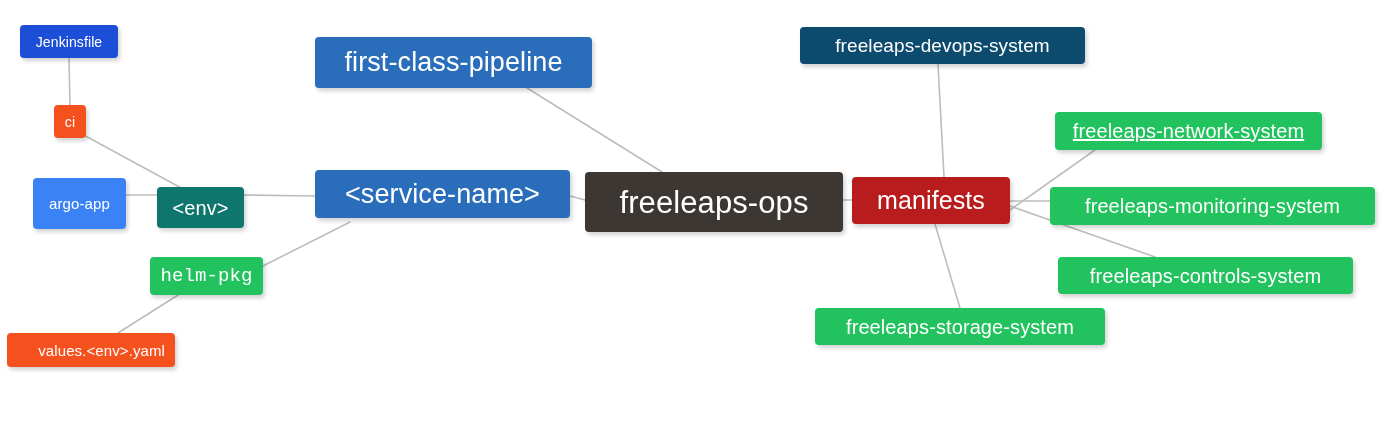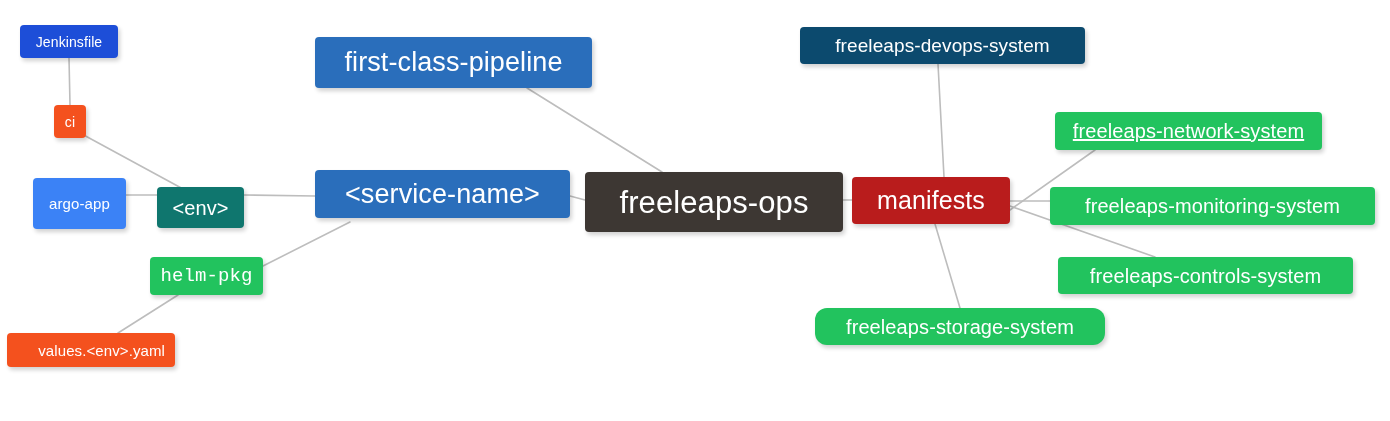--- a/index.html
+++ b/index.html
@@ -99,17 +99,17 @@
       </div>
       <div class="node" style="left: 1055px; top: 112px; width: 267px; height: 38px; background: rgb(34, 195, 94); font-size: 20px; text-decoration: underline;">
         <span class="node-label">freeleaps-network-system</span>
       </div>
       <div class="node" style="left: 1050px; top: 187px; width: 325px; height: 38px; background: rgb(34, 195, 94); font-size: 20px;">
         <span class="node-label">freeleaps-monitoring-system</span>
       </div>
       <div class="node" style="left: 1058px; top: 257px; width: 295px; height: 37px; background: rgb(34, 195, 94); font-size: 20px;">
         <span class="node-label">freeleaps-controls-system</span>
       </div>
-      <div class="node" style="left: 815px; top: 308px; width: 290px; height: 37px; background: rgb(34, 195, 94); font-size: 20px; border-radius: 12px;">
+      <div class="node" style="left: 815px; top: 308px; width: 290px; height: 37px; background: rgb(34, 195, 94); font-size: 20px;">
         <span class="node-label">freeleaps-storage-system</span>
       </div>
     </div>
 </div>
 
 </body></html>

